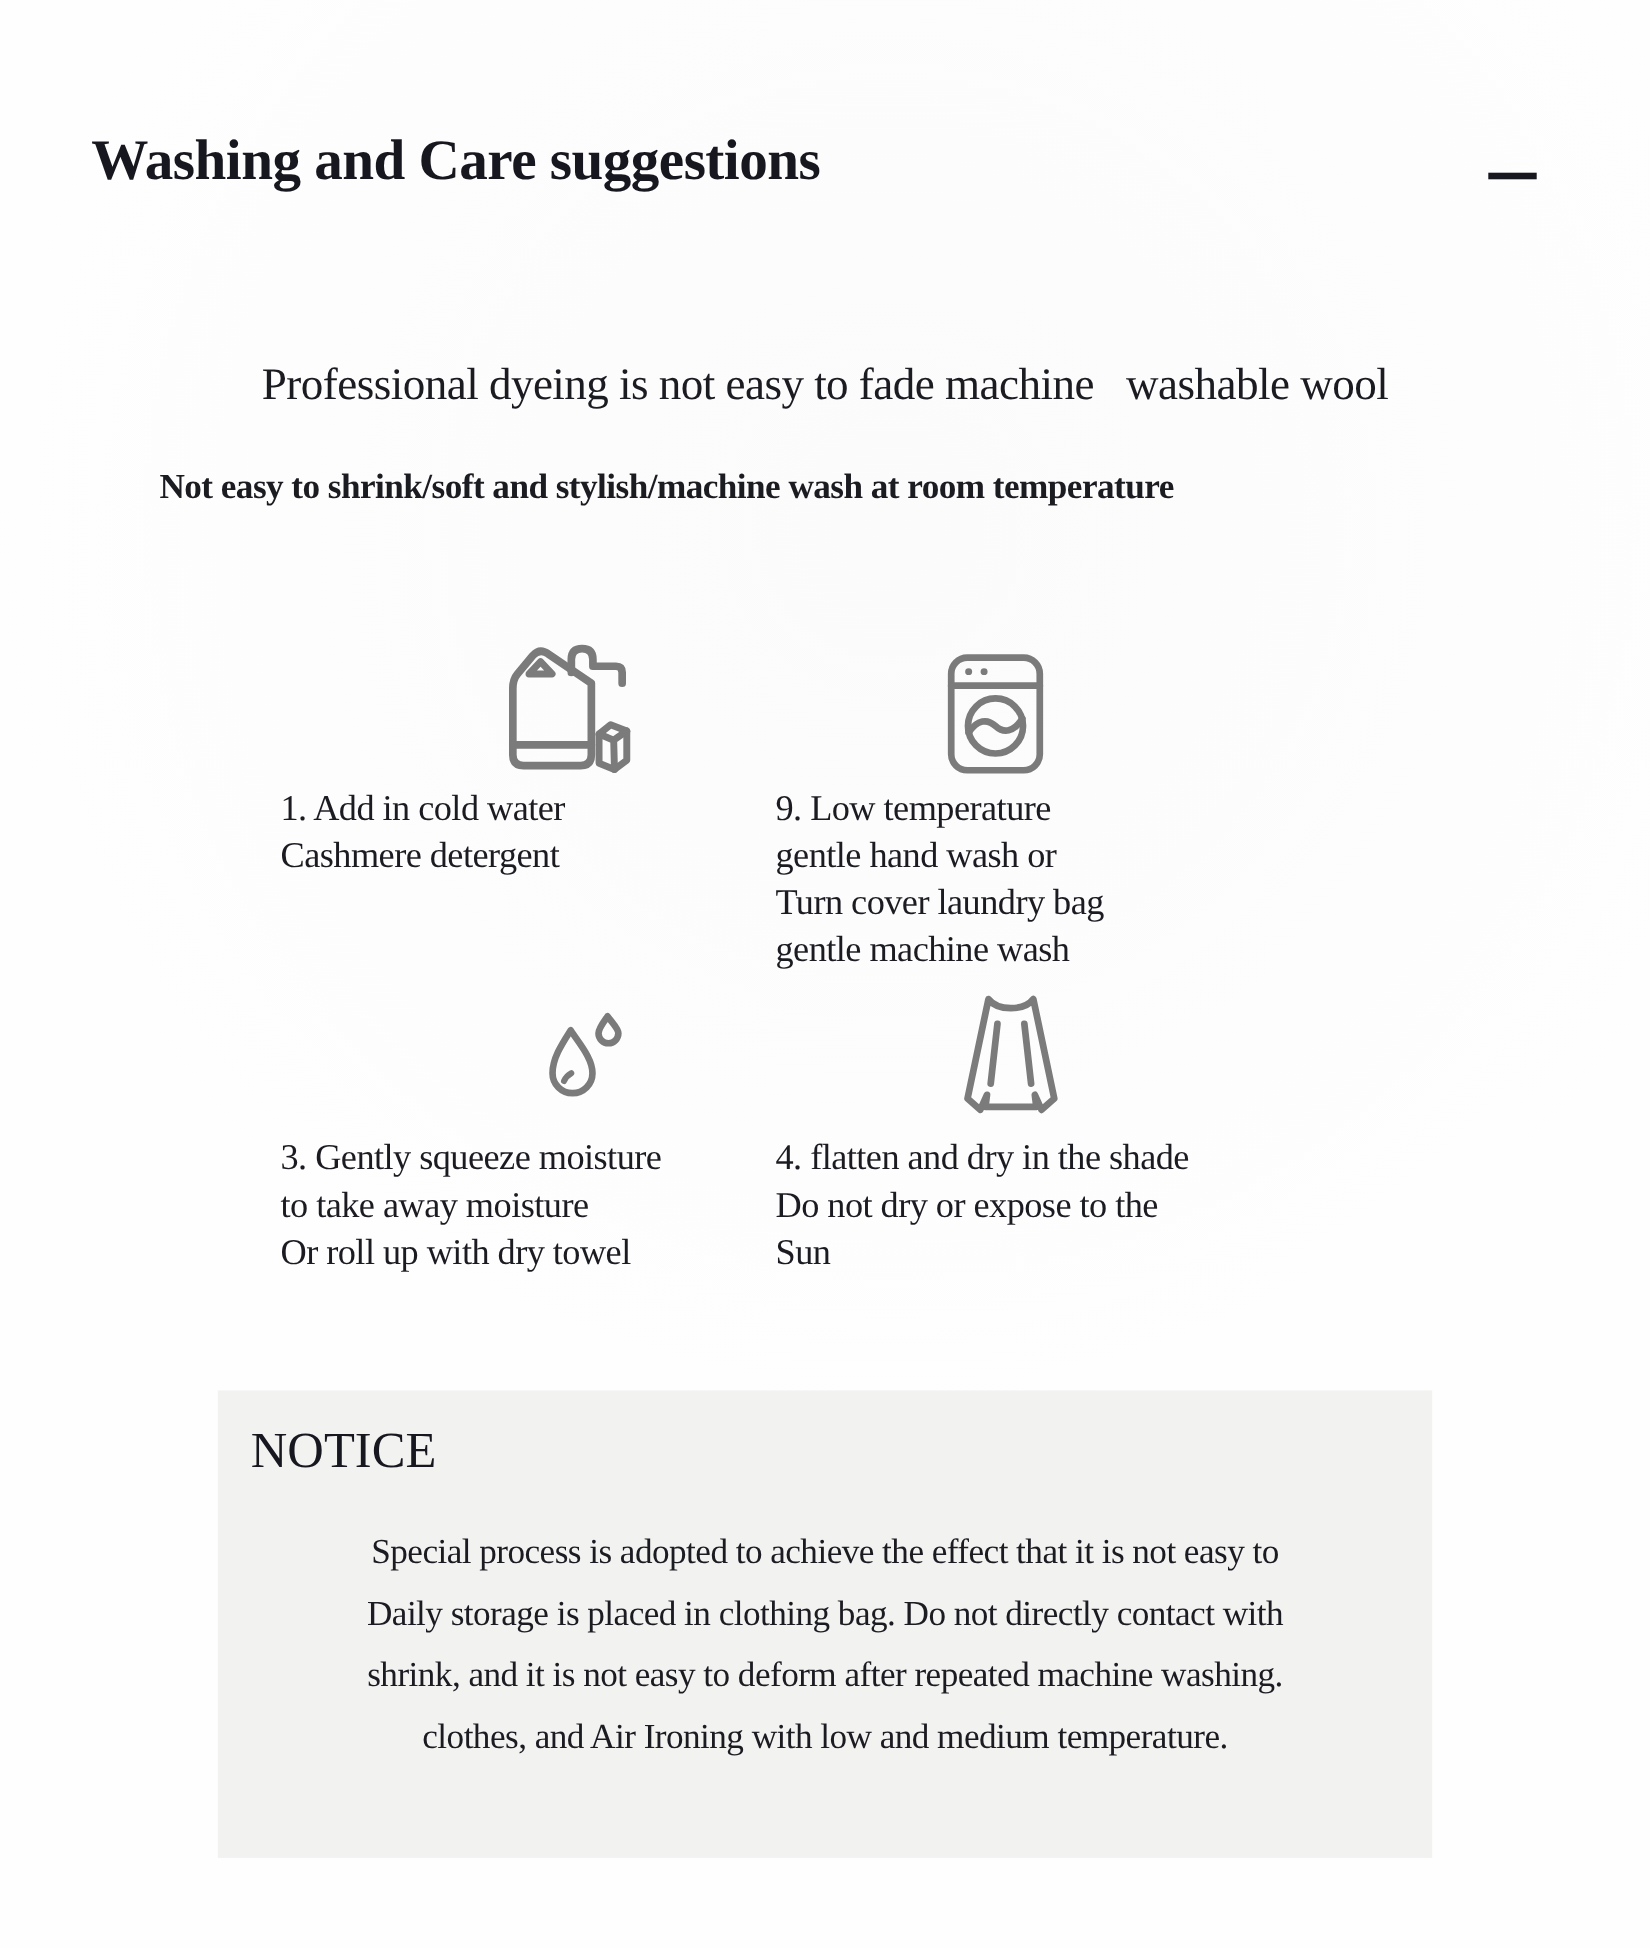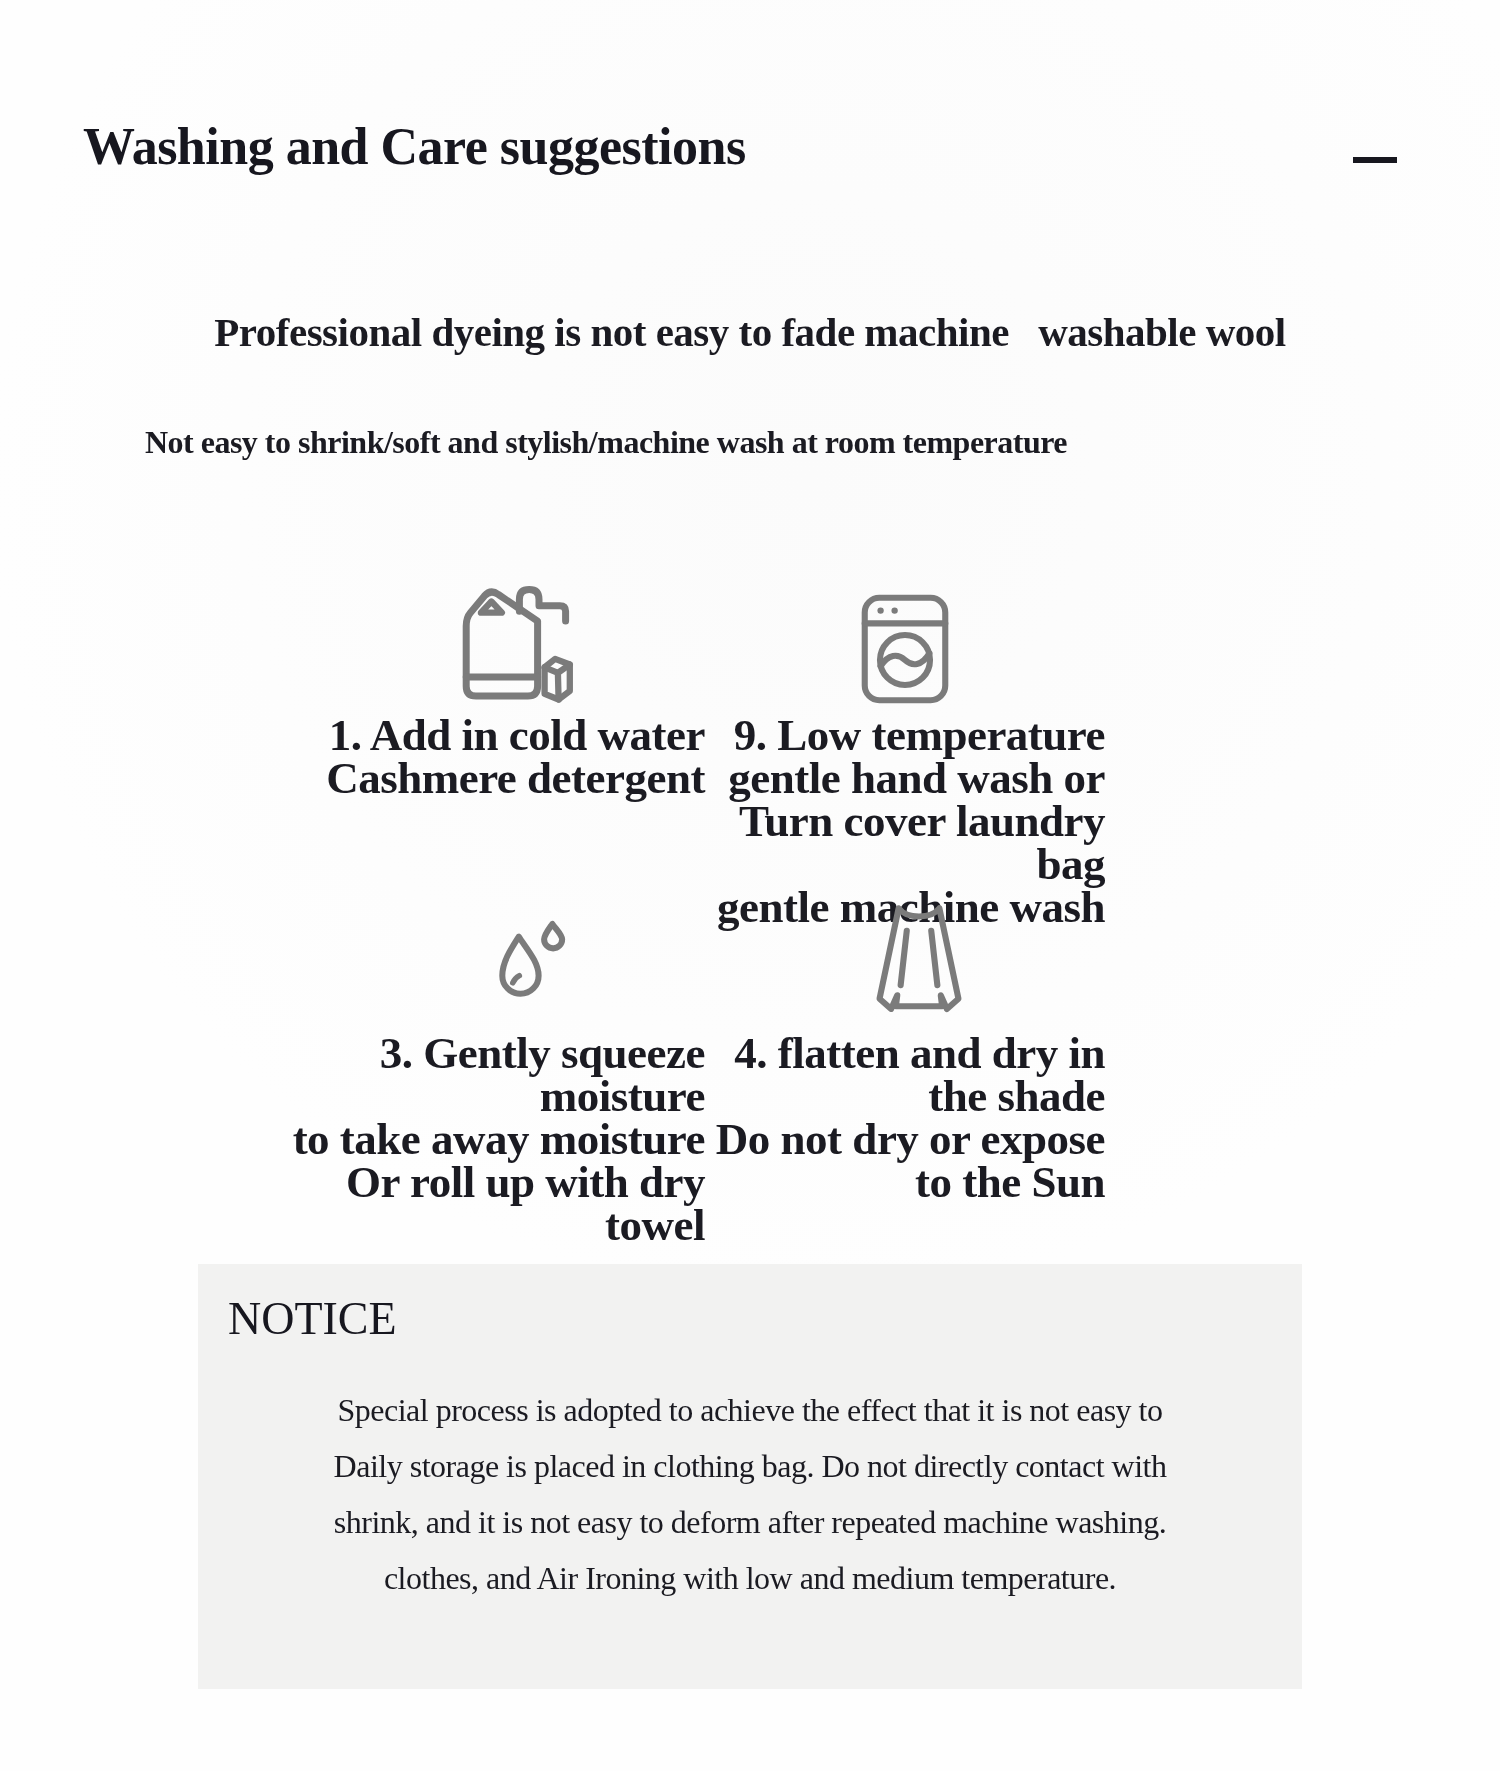--- a/index.html
+++ b/index.html
@@ -16,42 +16,42 @@
   .title{
     position:absolute;left:66px;top:100px;margin:17px;
     font-size:52px;line-height:60px;font-weight:700;letter-spacing:-0.5px;
     color:var(--heading,#17171f);
   }
   .title-dash{
     position:absolute;left:1353px;top:157px;width:44px;height:6px;
     background:var(--heading,#17171f);
   }
   .headline{
-    position:absolute;left:0;top:306px;width:1500px;text-align:center;
-    font-size:41px;line-height:52px;font-weight:700;letter-spacing:-0.5px;
+    position:absolute;left:0;top:323px;width:1500px;text-align:center;
+    font-size:41px;line-height:52px;font-weight:400;letter-spacing:-0.5px;
     white-space:pre;
   }
   .subheadline{
     position:absolute;left:0;top:420px;width:1212px;text-align:center;
     font-size:32px;line-height:44px;font-weight:700;letter-spacing:-0.5px;
   }
   .row{
     position:absolute;left:255px;width:850px;
     display:grid;grid-template-columns:450px 400px;
   }
   .cell{display:flex;justify-content:center;}
   .icons-r1{top:570px;height:138px;}
   .icons-r1 .cell{align-items:flex-end;}
   .icons-r2{top:894px;height:122px;}
   .icons-r2 .cell{align-items:flex-start;}
   .icon{color:var(--icon,#7b7b7b);display:block;}
   .caps-r1{top:714px;}
   .caps-r2{top:1032px;}
   .cap{
-    text-align:right;font-size:45px;line-height:43px;font-weight:700;
+    text-align:left;font-size:33px;line-height:43px;font-weight:400;
     letter-spacing:-0.5px;color:var(--text,#1b1b22);
   }
   .notice{
     position:absolute;left:198px;top:1264px;width:1104px;height:425px;
     background:var(--noticeBg,#f2f2f1);
   }
   .notice-heading{
     margin:28px 0 0 30px;font-size:46px;line-height:54px;font-weight:400;
     color:var(--heading,#17171f);
   }

